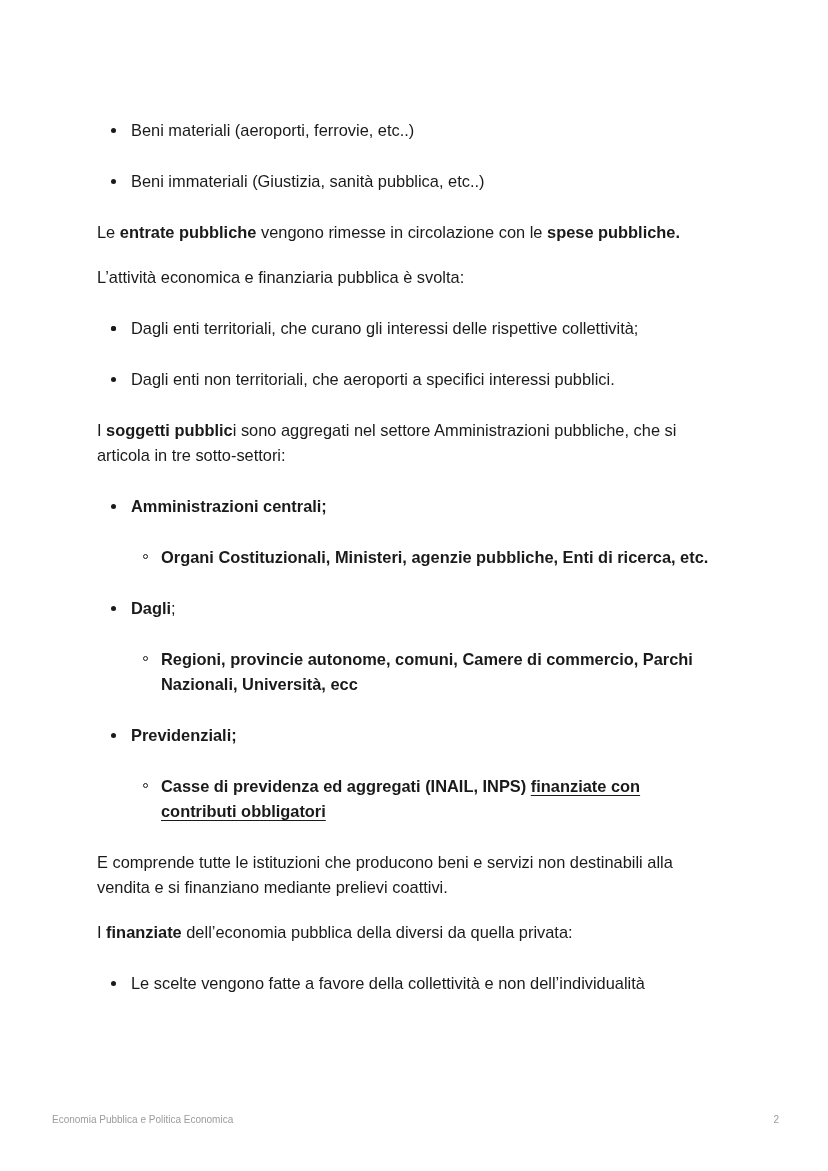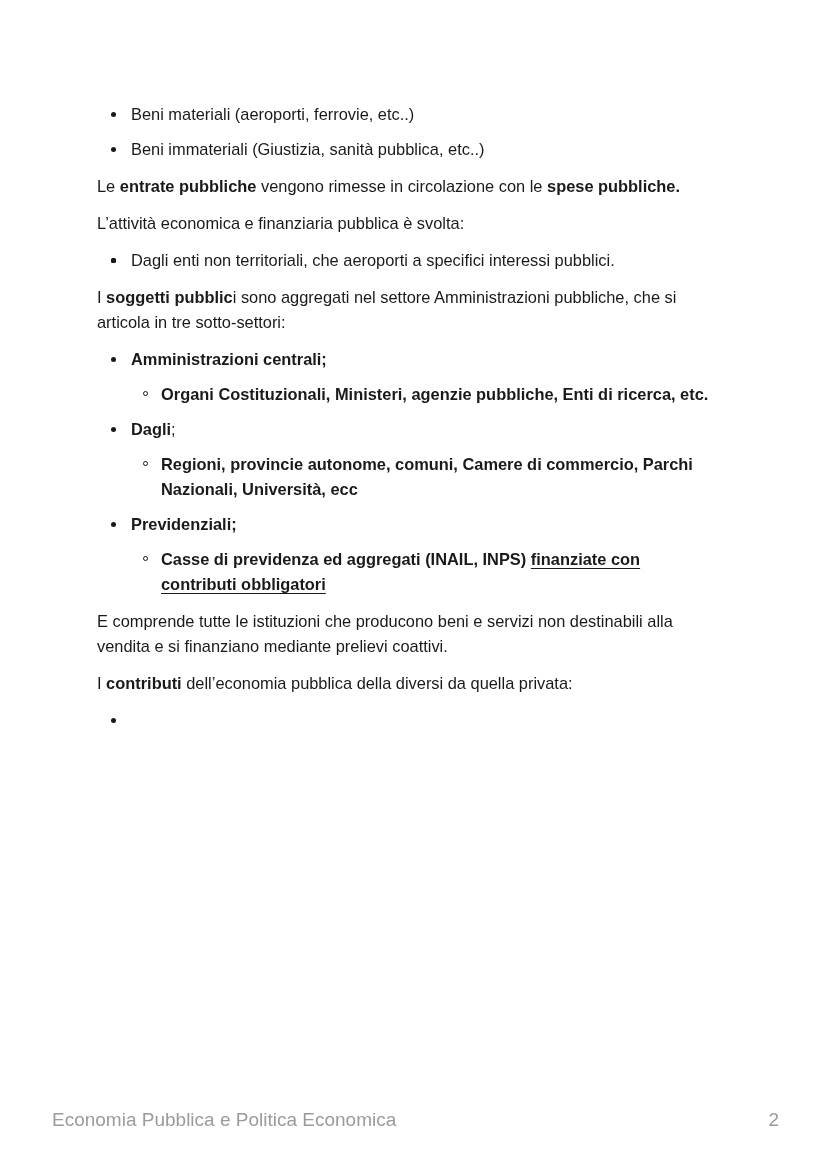--- a/index.html
+++ b/index.html
@@ -18,28 +18,28 @@
   }
   .content {
     position: absolute;
     left: 97px;
     top: 92px;
     width: 630px;
     font-size: 16.4px;
     line-height: 25px;
   }
   .para {
-    margin: 12px 0;
+    margin: 20px 0;
   }
   .list {
     margin: 1px 0;
   }
   .li {
     position: relative;
-    margin: 10px 0;
+    margin: 26px 0;
   }
   .li.l1 { padding-left: 34px; }
   .li.l2 { padding-left: 64px; padding-right: 10px; font-weight: bold; }
   .marker-dot {
     position: absolute;
     left: 14px;
     top: 10px;
     width: 5px;
     height: 5px;
     border-radius: 50%;
@@ -62,53 +62,53 @@
     text-decoration-thickness: 1px;
   }
   .footer {
     position: absolute;
     left: 52px;
     right: 49px;
     top: 1111px;
     display: flex;
     justify-content: space-between;
     align-items: baseline;
-    font-size: 19px;
+    font-size: 10px;
     line-height: 17px;
     color: var(--footer-color, #9b9b9b);
   }
 </style>
 </head>
 <body>
 
 <div class="page">
   <div class="content">
       <div class="list">
         <div class="li l1"><span class="marker-dot"></span><span><span>Beni materiali (aeroporti, ferrovie, etc..)</span></span></div>
         <div class="li l1"><span class="marker-dot"></span><span><span>Beni immateriali (Giustizia, sanità pubblica, etc..)</span></span></div>
       </div>
       <p class="para"><span>Le </span><span class="b">entrate pubbliche</span><span> vengono rimesse in circolazione con le </span><span class="b">spese pubbliche.</span></p>
       <p class="para"><span>L’attività economica e finanziaria pubblica è svolta:</span></p>
       <div class="list">
         <div class="li l1"><span class="marker-dot"></span></div>
-        <div class="li l1"><span class="marker-dot"></span></div>
+        <div class="li l1"><span class="marker-dot"></span><span><span>Dagli enti territoriali, che curano gli interessi delle rispettive collettività;</span></span></div>
         <div class="li l1"><span class="marker-dot"></span><span><span>Dagli enti non territoriali, che aeroporti a specifici interessi pubblici.</span></span></div>
       </div>
       <p class="para"><span>I </span><span class="b">soggetti pubblic</span><span>i sono aggregati nel settore Amministrazioni pubbliche, che si articola in tre sotto-settori:</span></p>
       <div class="list">
         <div class="li l1"><span class="marker-dot"></span><span><span class="b">Amministrazioni centrali;</span></span></div>
         <div class="li l2"><span class="marker-circle"></span><span><span>Organi Costituzionali, Ministeri, agenzie pubbliche, Enti di ricerca, etc.</span></span></div>
         <div class="li l1"><span class="marker-dot"></span><span><span class="b">Dagli</span><span>;</span></span></div>
         <div class="li l2"><span class="marker-circle"></span><span><span>Regioni, provincie autonome, comuni, Camere di commercio, Parchi Nazionali, Università, ecc</span></span></div>
         <div class="li l1"><span class="marker-dot"></span><span><span class="b">Previdenziali;</span></span></div>
         <div class="li l2"><span class="marker-circle"></span><span><span>Casse di previdenza ed aggregati (INAIL, INPS) </span><span class="u">finanziate con contributi obbligatori</span></span></div>
       </div>
       <p class="para"><span>E comprende tutte le istituzioni che producono beni e servizi non destinabili alla vendita e si finanziano mediante prelievi coattivi.</span></p>
-      <p class="para"><span>I </span><span class="b">contributi</span><span> dell’economia pubblica della diversi da quella privata:</span></p>
+      <p class="para"><span>I </span><span class="b">finanziate</span><span> dell’economia pubblica della diversi da quella privata:</span></p>
       <div class="list">
-        <div class="li l1"><span class="marker-dot"></span></div>
+        <div class="li l1"><span class="marker-dot"></span><span><span>Le scelte vengono fatte a favore della collettività e non dell’individualità</span></span></div>
       </div>
     </div>
   <div class="footer">
     <span>Economia Pubblica e Politica Economica</span>
     <span>2</span>
   </div>
 </div>
 
 </body></html>

